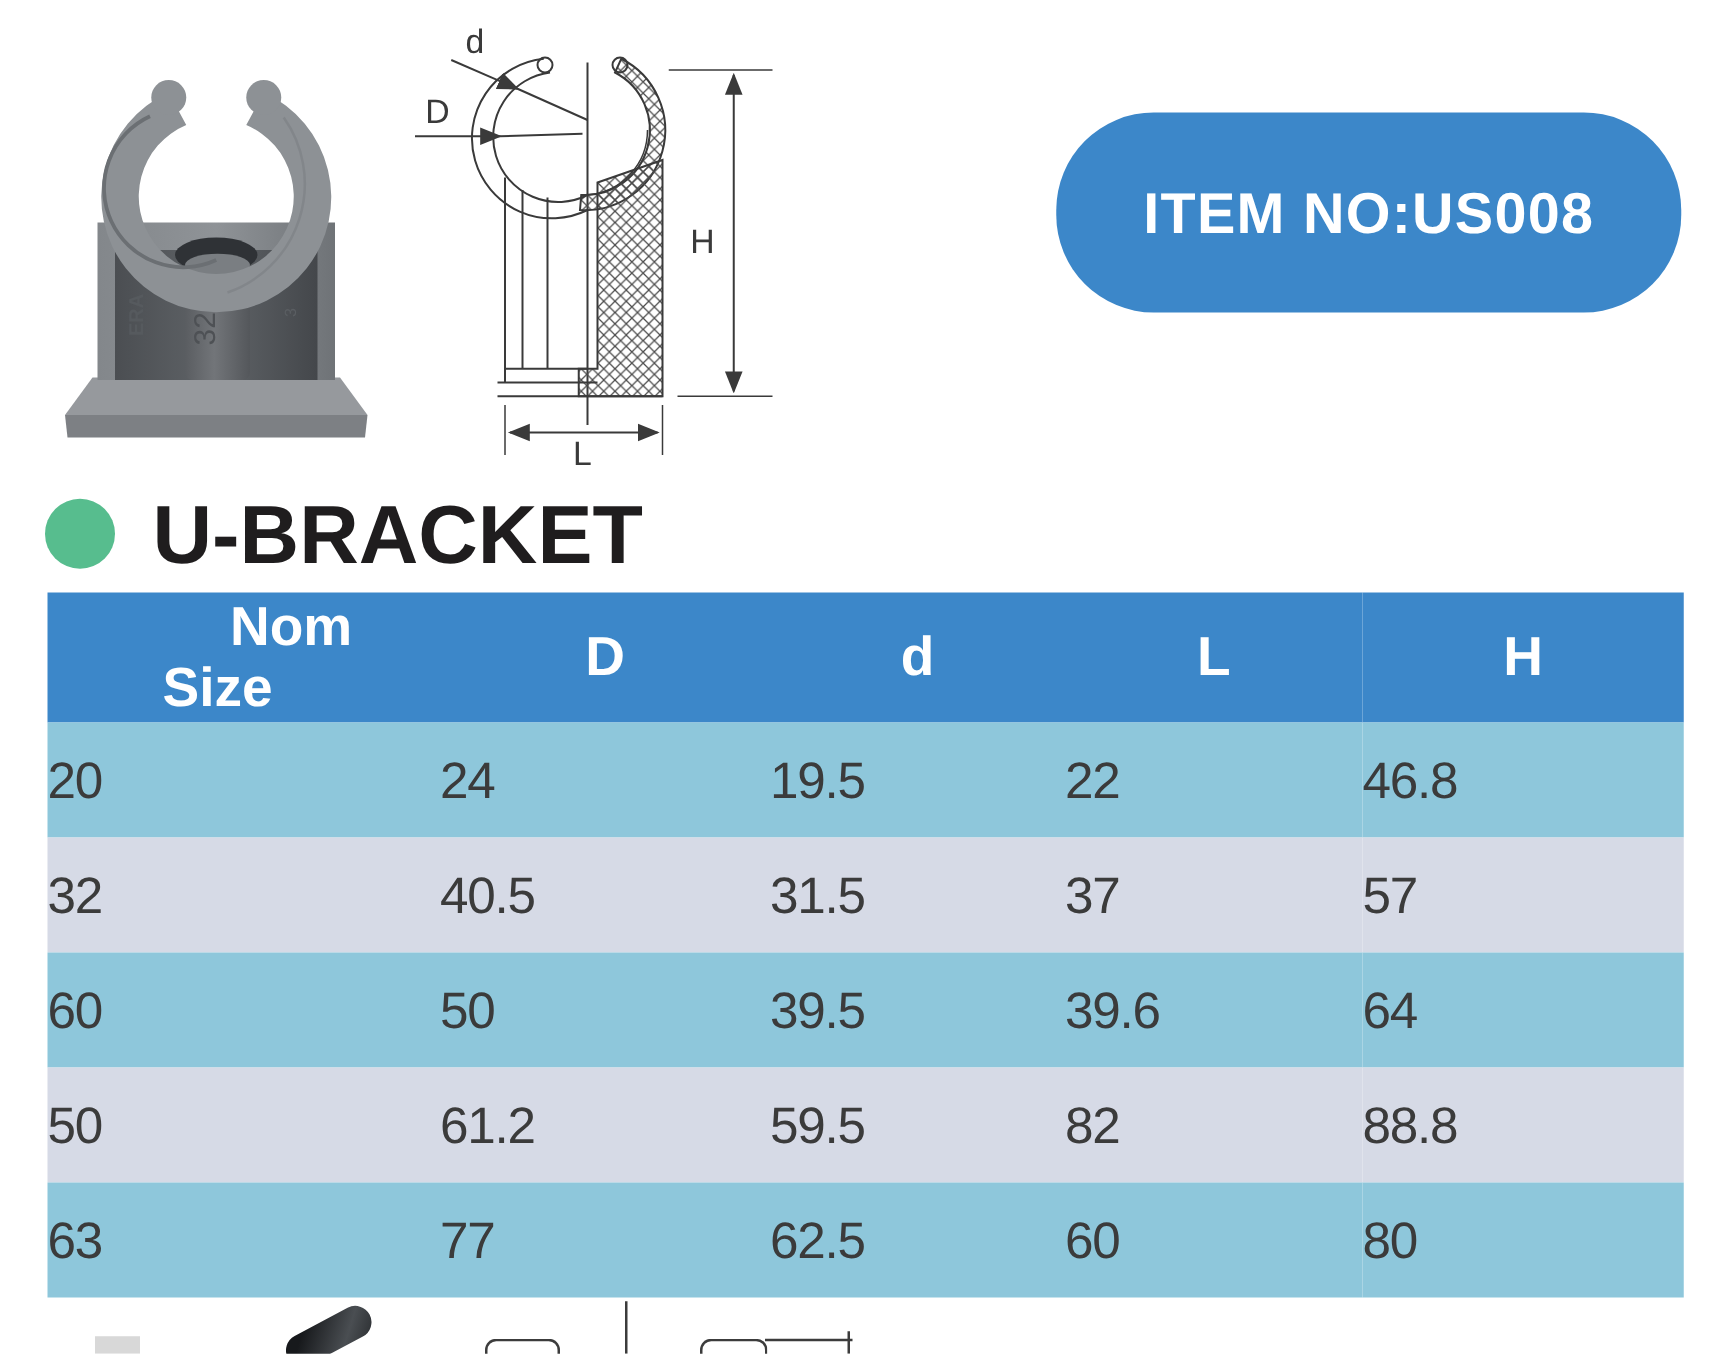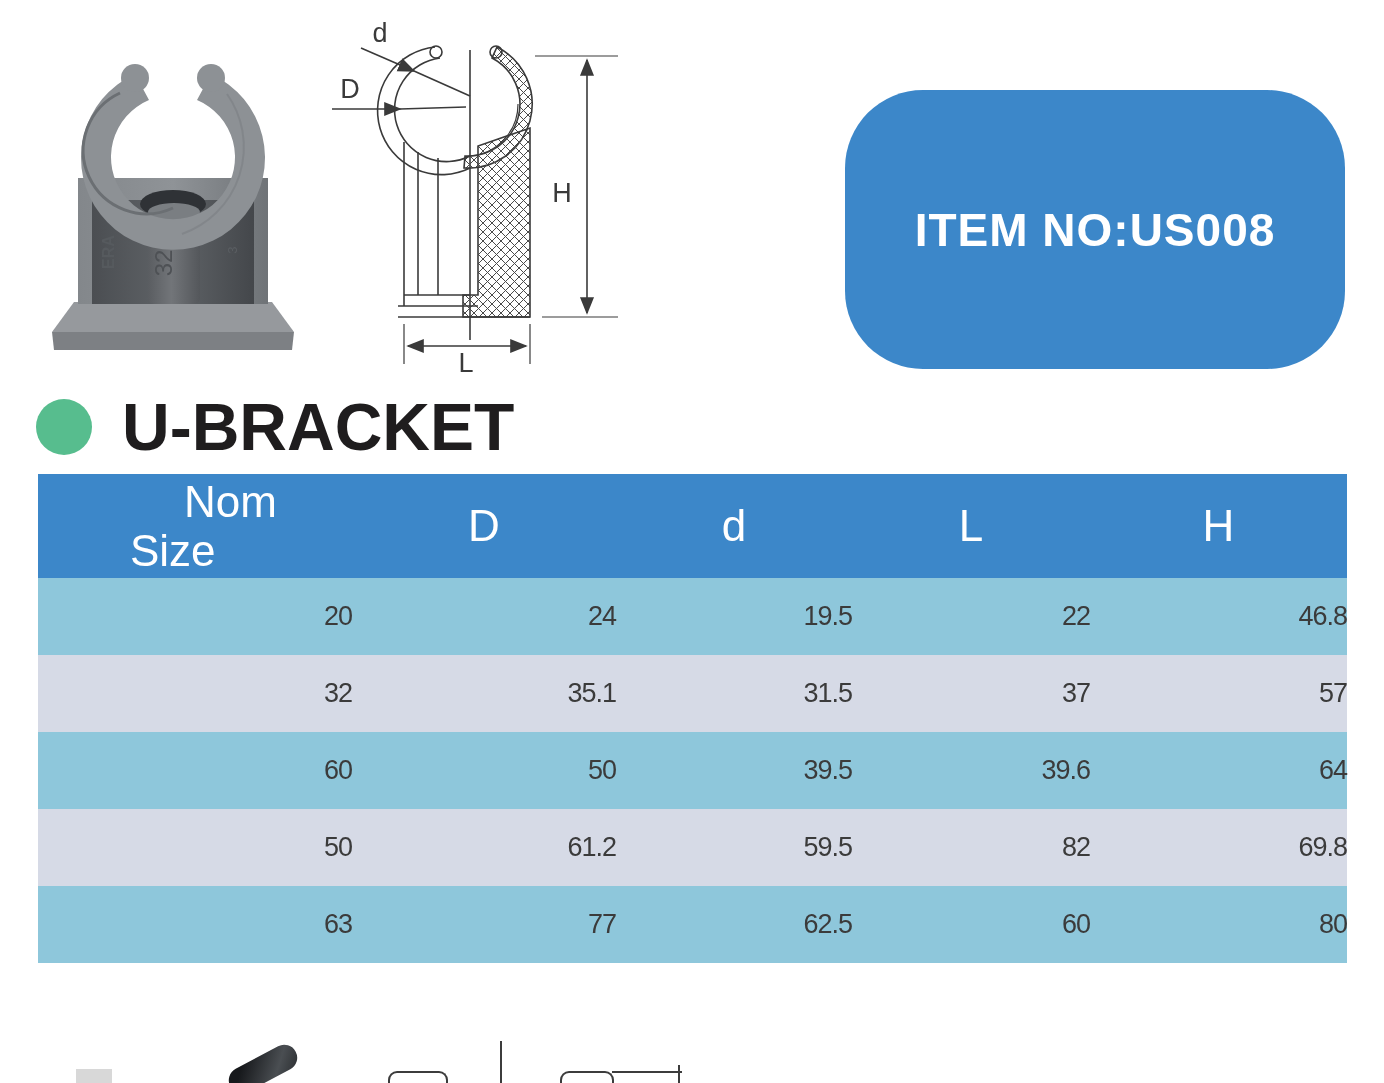--- a/index.html
+++ b/index.html
@@ -7,46 +7,46 @@
     width:1384px;height:1083px;position:relative;overflow:hidden;
     background:#ffffff;
     font-family:"Liberation Sans", sans-serif;
   }
   
   .photo{position:absolute;left:22px;top:38px;width:302px;height:328px;}
   
   .drawing{position:absolute;left:330px;top:16px;width:318px;height:364px;}
   
   .badge{
-    position:absolute;left:845px;top:90px;width:500px;height:279px;
+    position:absolute;left:845px;top:90px;width:500px;height:160px;
     background:var(--accent-blue,#3c87c9);border-radius:78px;
     display:flex;align-items:center;justify-content:center;
   }
   .badge span{
     color:#ffffff;font-size:46px;font-weight:bold;letter-spacing:1px;
   }
   
   .section-head{position:absolute;left:36px;top:394px;display:flex;align-items:center;}
   .bullet{width:56px;height:56px;border-radius:50%;background:var(--bullet-green,#57bd8e);}
   .section-title{
     margin-left:30px;font-size:66px;font-weight:bold;color:#1f1d1e;
     letter-spacing:0px;line-height:1;
   }
   
   table.spec{
     position:absolute;left:38px;top:474px;width:1309px;
     border-collapse:collapse;table-layout:fixed;
   }
   table.spec th{
     background:var(--accent-blue,#3c87c9);color:#ffffff;
-    font-size:44px;font-weight:normal;height:104px;padding:0;vertical-align:middle;
+    font-size:44px;font-weight:bold;height:104px;padding:0;vertical-align:middle;
   }
   table.spec td{
-    text-align:right;font-size:27px;color:var(--text-dark,#3b3b3b);
-    height:77px;padding:0;letter-spacing:-1px;font-weight:400;
+    text-align:left;font-size:41px;color:var(--text-dark,#3b3b3b);
+    height:92px;padding:0;letter-spacing:-1px;font-weight:400;
   }
   table.spec tbody tr:nth-child(odd) td{background:var(--row-blue,#8ec7db);}
   table.spec tbody tr:nth-child(even) td{background:var(--row-gray,#d6dae6);}
   .nomsize{display:flex;flex-direction:column;align-items:flex-start;padding-left:92px;line-height:1.12;}
   .nomsize .l1{margin-left:54px;}
   
   .frag-sq{position:absolute;left:76px;top:1069px;width:36px;height:14px;background:#d8d8d8;}
   .frag-blob{
     position:absolute;left:226px;top:1056px;width:74px;height:26px;border-radius:13px;
     background:linear-gradient(135deg,#17191c 20%,#4a4e52 70%,#2a2d30);
@@ -200,38 +200,38 @@
   <tbody>
       <tr>
         <td>20</td>
         <td>24</td>
         <td>19.5</td>
         <td>22</td>
         <td>46.8</td>
       </tr>
       <tr>
         <td>32</td>
-        <td>35.1</td>
+        <td>40.5</td>
         <td>31.5</td>
         <td>37</td>
         <td>57</td>
       </tr>
       <tr>
         <td>60</td>
         <td>50</td>
         <td>39.5</td>
         <td>39.6</td>
         <td>64</td>
       </tr>
       <tr>
         <td>50</td>
         <td>61.2</td>
         <td>59.5</td>
         <td>82</td>
-        <td>69.8</td>
+        <td>88.8</td>
       </tr>
       <tr>
         <td>63</td>
         <td>77</td>
         <td>62.5</td>
         <td>60</td>
         <td>80</td>
       </tr>
     </tbody>
 </table>

